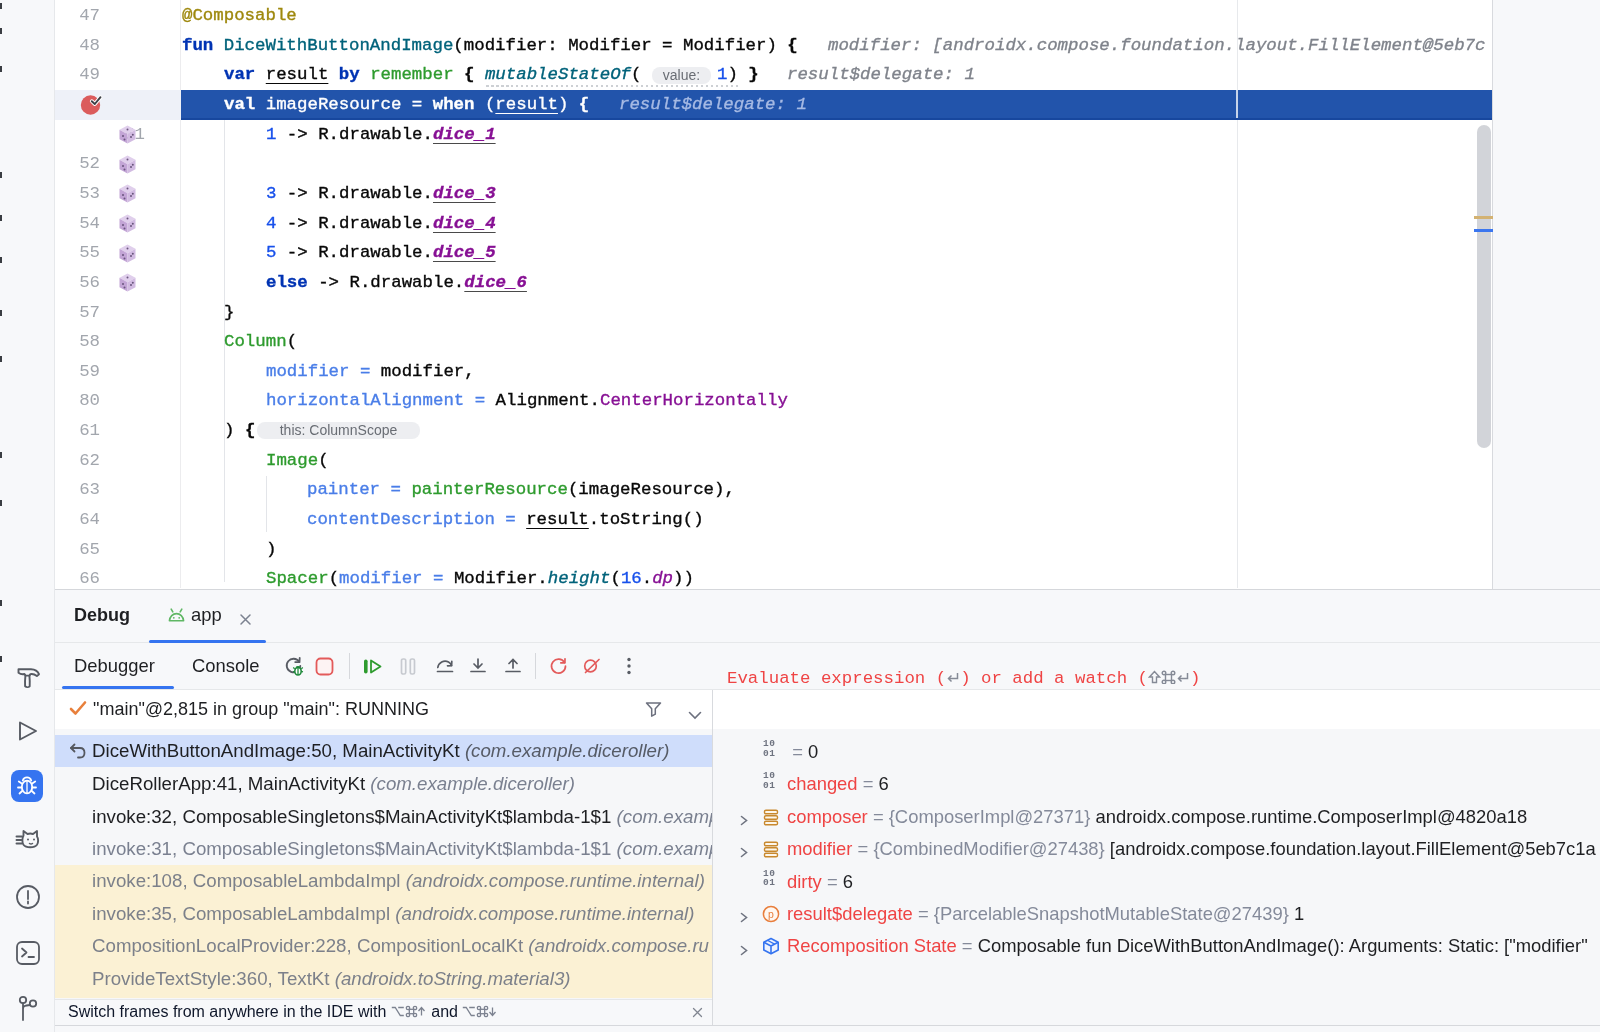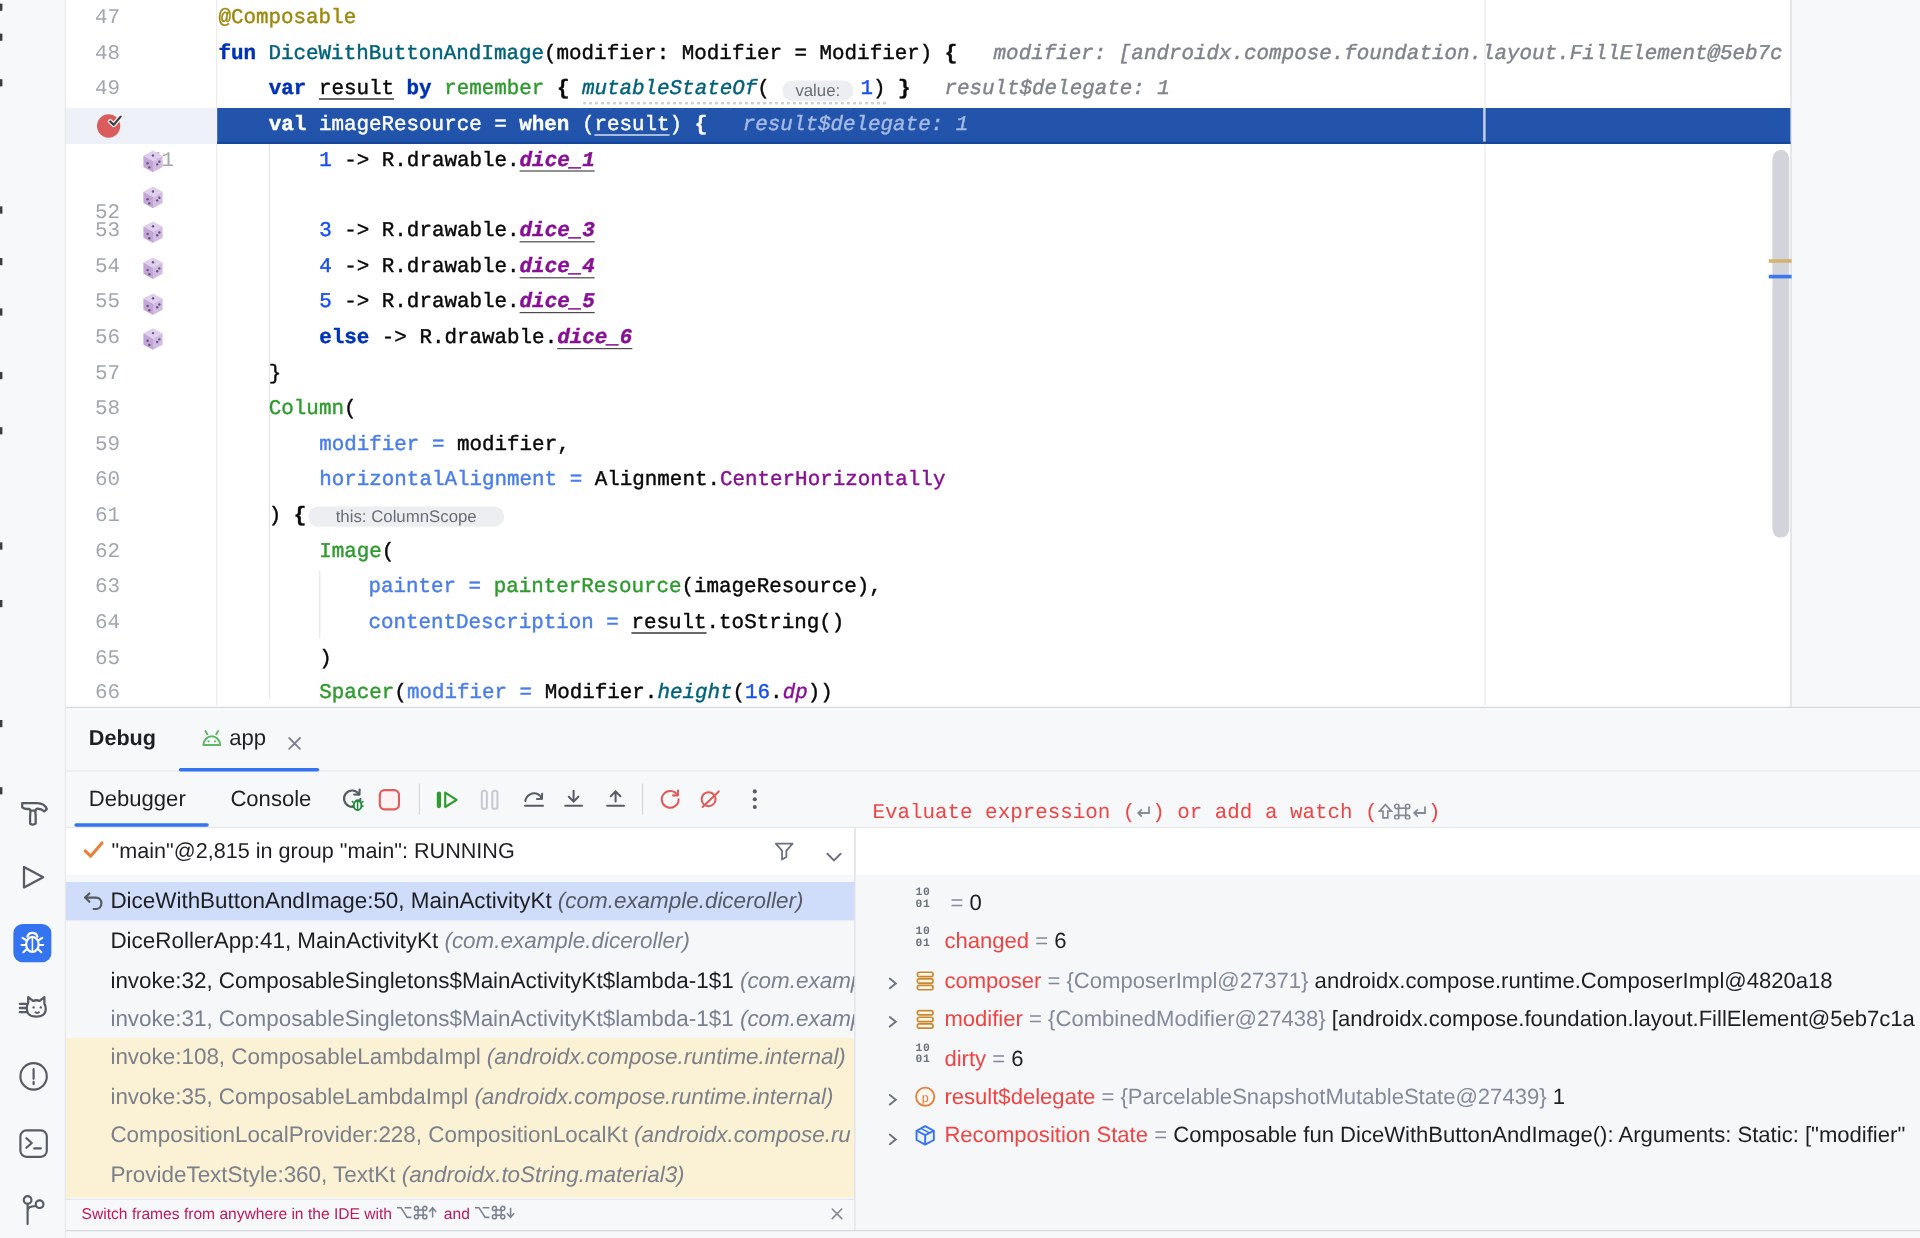--- a/index.html
+++ b/index.html
@@ -50,29 +50,29 @@
   <div class="abs" style="left:1236px; top:90px; width:2px; height:29.7px; background:rgba(255,255,255,0.75);"></div>
   <div class="abs" style="left:181px; top:117.5px; width:1311px; height:2.2px; background:#17479e;"></div>
 
   <div class="iguide" style="left:224px; top:120px; height:462px;"></div>
   <div class="iguide" style="left:266px; top:476px; height:56px;"></div>
 
   <div class="lnum" style="top:1px;">47</div>
   <div class="lnum" style="top:30.65px;">48</div>
   <div class="lnum" style="top:60.3px;">49</div>
   <div class="lnum" style="top:119.6px;margin-left:45px;">51</div>
-  <div class="lnum" style="top:149.25px;margin-top:15px;">52</div>
+  <div class="lnum" style="top:149.25px;">52</div>
   <div class="lnum" style="top:178.9px;">53</div>
   <div class="lnum" style="top:208.55px;">54</div>
   <div class="lnum" style="top:238.2px;">55</div>
   <div class="lnum" style="top:267.85px;">56</div>
   <div class="lnum" style="top:297.5px;">57</div>
   <div class="lnum" style="top:327.15px;">58</div>
   <div class="lnum" style="top:356.8px;">59</div>
-  <div class="lnum" style="top:386.45px;">60</div>
+  <div class="lnum" style="top:386.45px;">80</div>
   <div class="lnum" style="top:416.1px;">61</div>
   <div class="lnum" style="top:445.75px;">62</div>
   <div class="lnum" style="top:475.4px;">63</div>
   <div class="lnum" style="top:505.05px;">64</div>
   <div class="lnum" style="top:534.7px;">65</div>
   <div class="lnum" style="top:564.35px;">66</div>
 
   <div class="codeline" style="left:182px; top:1px;"><span style="color:#9e880d;">@Composable</span></div>
   <div class="codeline" style="left:182px; top:30.65px;"><span class="kw">fun</span> <span class="teal">DiceWithButtonAndImage</span>(modifier: Modifier = Modifier) <span style="font-weight:bold;">{</span></div>
   <div class="codeline" style="left:828px; top:30.65px;"><span class="hint">modifier: [androidx.compose.foundation.layout.FillElement@5eb7c</span></div>
@@ -236,21 +236,21 @@
   <div class="row" style="left:92px; width:620px; top:735px;">DiceWithButtonAndImage:50, MainActivityKt <span class="ital" style="color:#565b66;">(com.example.diceroller)</span></div>
   <div class="row" style="left:92px; width:620px; top:768.2px;">DiceRollerApp:41, MainActivityKt <span class="ital gry">(com.example.diceroller)</span></div>
   <div class="row" style="left:92px; width:620px; top:800.6px;">invoke:32, ComposableSingletons$MainActivityKt$lambda-1$1 <span class="ital gry">(com.examp</span></div>
   <div class="row gry" style="left:92px; width:620px; top:833px;">invoke:31, ComposableSingletons$MainActivityKt$lambda-1$1 <span class="ital">(com.examp</span></div>
   <div class="row" style="left:92px; width:620px; top:865.4px; color:#7c808a;">invoke:108, ComposableLambdaImpl <span class="ital">(androidx.compose.runtime.internal)</span></div>
   <div class="row" style="left:92px; width:620px; top:897.8px; color:#7c808a;">invoke:35, ComposableLambdaImpl <span class="ital">(androidx.compose.runtime.internal)</span></div>
   <div class="row" style="left:92px; width:620px; top:930.2px; color:#7c808a;">CompositionLocalProvider:228, CompositionLocalKt <span class="ital">(androidx.compose.ru</span></div>
   <div class="row" style="left:92px; width:620px; top:962.6px; color:#7c808a;">ProvideTextStyle:360, TextKt <span class="ital">(androidx.toString.material3)</span></div>
 
   <div class="abs" style="left:55px; top:999px; width:657px; height:26px; background:#f7f8fa; border-top:1px solid #e5e7ea;"></div>
-  <div class="abs" style="left:68px; top:999px; height:26px; line-height:26px; color:#be185d; font-size:13px;">Switch frames from anywhere in the IDE with <svg width="36" height="13" viewBox="0 0 36 13" fill="none" stroke="#7c8290" stroke-width="1.3" style="vertical-align:-1px;">
+  <div class="abs" style="left:68px; top:999px; height:26px; line-height:26px; color:#0f172a; font-size:16px;">Switch frames from anywhere in the IDE with <svg width="36" height="13" viewBox="0 0 36 13" fill="none" stroke="#7c8290" stroke-width="1.3" style="vertical-align:-1px;">
         <path d="M0.8 2.5 H4.2 L9.3 10.5 H12.8 M7.2 2.5 H12.8"></path>
         <rect x="18.3" y="4.3" width="4.4" height="4.4"></rect>
         <circle cx="17" cy="3" r="1.7"></circle>
         <circle cx="24" cy="3" r="1.7"></circle>
         <circle cx="17" cy="10" r="1.7"></circle>
         <circle cx="24" cy="10" r="1.7"></circle>
         <path d="M30.5 10.5 V3 M27.5 6 L30.5 2.5 L33.5 6"></path>
       </svg> and <svg width="36" height="13" viewBox="0 0 36 13" fill="none" stroke="#7c8290" stroke-width="1.3" style="vertical-align:-1px;">
         <path d="M0.8 2.5 H4.2 L9.3 10.5 H12.8 M7.2 2.5 H12.8"></path>
         <rect x="18.3" y="4.3" width="4.4" height="4.4"></rect>

